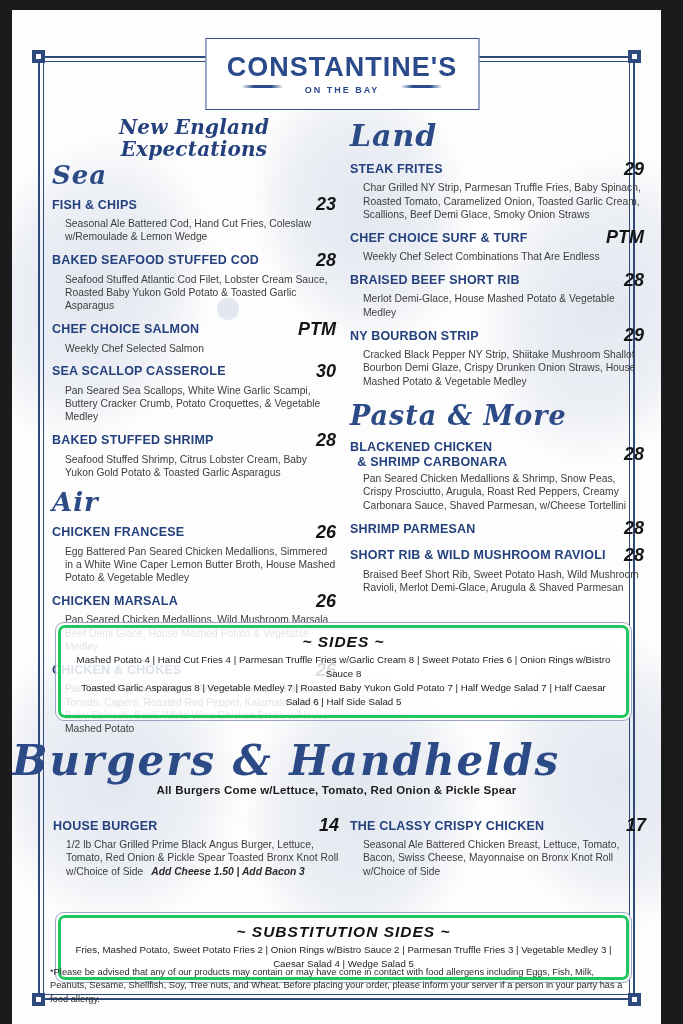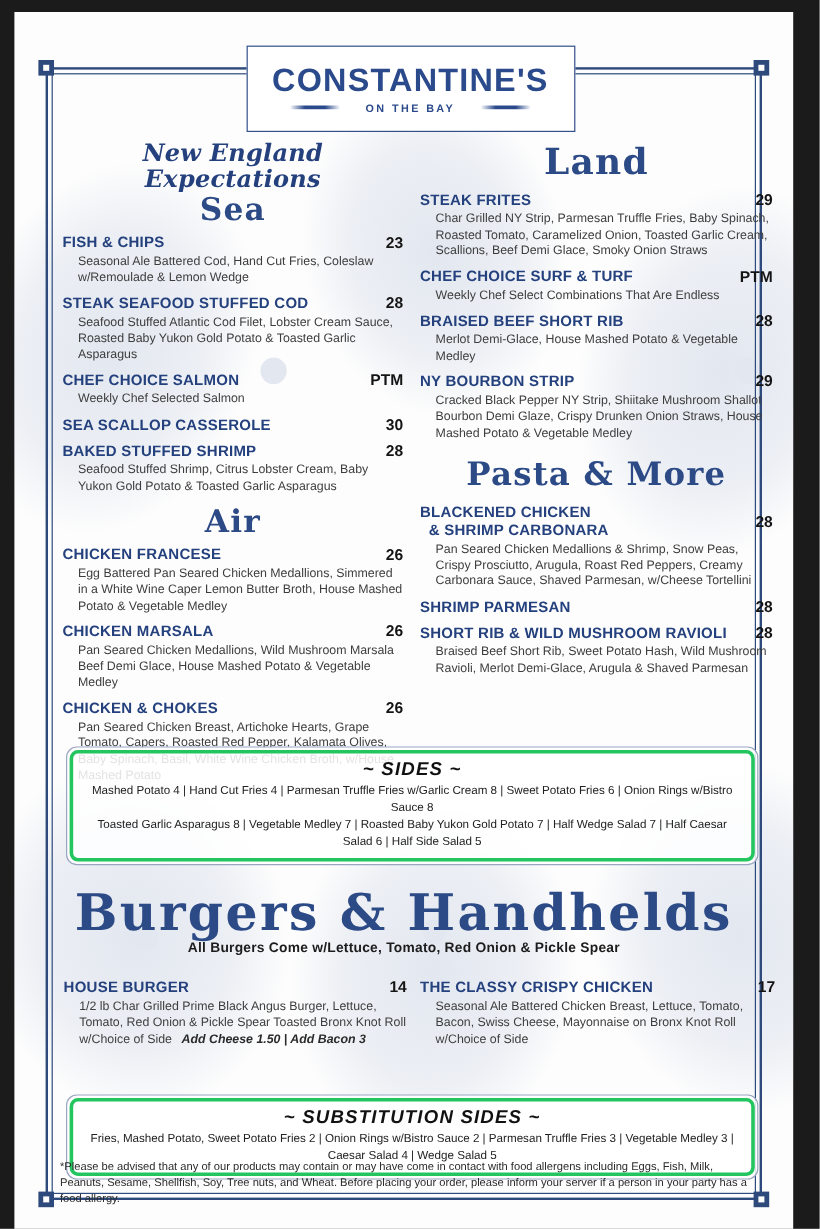--- a/index.html
+++ b/index.html
@@ -31,46 +31,46 @@
   
   .logo-box{
     position:absolute;top:28px;left:50%;transform:translateX(-48%);
     width:272px;height:70px;background:#ffffff;border:1.5px solid #33508a;
     z-index:5;display:flex;flex-direction:column;align-items:center;justify-content:center;
   }
   .logo-name{
     color:#2a4a8b;font-weight:bold;font-size:27px;letter-spacing:1px;
     font-family:"Liberation Sans",sans-serif;line-height:1;
   }
-  .logo-tagline{display:flex;align-items:center;gap:21px;margin-top:4px;}
+  .logo-tagline{display:flex;gap:21px;margin-top:4px;}
   .logo-tagline .flourish{width:42px;height:3px;background:linear-gradient(to right,rgba(42,74,139,0),#2a4a8b 30%,#2a4a8b 70%,rgba(42,74,139,0));border-radius:2px;}
   .logo-tagline .tag{color:#2a4a8b;font-weight:bold;font-size:9px;letter-spacing:2px;}
   
   .col{position:absolute;top:106px;}
   .col-left{left:40px;width:284px;}
   .col-right{left:338px;width:294px;}
   .main-heading{
     text-align:center;font-family:"DejaVu Serif",serif;font-style:italic;font-weight:bold;
     color:#24417e;font-size:20px;line-height:1.1;margin:0 0 2px 0;letter-spacing:0.2px;
   }
   .script-title{
-    text-align:center;font-family:"DejaVu Serif",serif;
+    text-align:left;font-family:"DejaVu Serif",serif;font-style:italic;
     color:#2c4a86;margin:0;line-height:1.05;letter-spacing:1px;
   }
   .t-sea{font-size:26px;margin-bottom:6px;}
   .t-air{font-size:26px;margin:10px 0 6px 0;}
   .t-land{font-size:30px;margin:4px 0 8px 0;}
   .t-pasta{font-size:27px;margin:14px 0 10px 0;}
   .item{margin-bottom:7px;}
   .item-row{display:flex;justify-content:space-between;align-items:center;}
   .item-name{
     color:#24417e;font-weight:bold;font-size:12.5px;letter-spacing:0.2px;
     line-height:1.18;white-space:pre-line;
   }
-  .item-price{color:#141414;font-weight:bold;font-size:13px;line-height:1.1;margin-left:6px;}
+  .item-price{color:#141414;font-weight:bold;font-size:18px;line-height:1.1;margin-left:6px;font-style:italic;}
   .item-desc{
     margin:2px 0 0 13px;color:#3d3d3d;font-size:10.3px;line-height:1.3;
   }
   .addons{font-weight:bold;font-style:italic;color:#2b2b2b;margin-left:8px;}
   
   .rule-box{
     position:absolute;left:43px;right:29px;border:1px solid #9aa5bf;border-radius:9px;padding:2px;
     background:rgba(255,255,255,.85);
   }
   .rule-box-inner{border:3px solid #22c55e;border-radius:7px;padding:4px 10px 6px 10px;text-align:center;}
@@ -136,37 +136,38 @@
 
     <div class="item">
       <div class="item-row">
           <span class="item-name">FISH &amp; CHIPS</span>
           <span class="item-price">23</span>
         </div>
       <p class="item-desc">Seasonal Ale Battered Cod, Hand Cut Fries, Coleslaw w/Remoulade &amp; Lemon Wedge</p>
     </div>
     <div class="item">
       <div class="item-row">
-          <span class="item-name">STEAK SEAFOOD STUFFED COD</span>
+          <span class="item-name">BAKED SEAFOOD STUFFED COD</span>
           <span class="item-price">28</span>
         </div>
       <p class="item-desc">Seafood Stuffed Atlantic Cod Filet, Lobster Cream Sauce, Roasted Baby Yukon Gold Potato &amp; Toasted Garlic Asparagus</p>
     </div>
     <div class="item">
       <div class="item-row">
           <span class="item-name">CHEF CHOICE SALMON</span>
           <span class="item-price">PTM</span>
         </div>
       <p class="item-desc">Weekly Chef Selected Salmon</p>
     </div>
     <div class="item">
       <div class="item-row">
           <span class="item-name">SEA SCALLOP CASSEROLE</span>
           <span class="item-price">30</span>
         </div>
+      <p class="item-desc">Pan Seared Sea Scallops, White Wine Garlic Scampi, Buttery Cracker Crumb, Potato Croquettes, &amp; Vegetable Medley</p>
     </div>
     <div class="item">
       <div class="item-row">
           <span class="item-name">BAKED STUFFED SHRIMP</span>
           <span class="item-price">28</span>
         </div>
       <p class="item-desc">Seafood Stuffed Shrimp, Citrus Lobster Cream, Baby Yukon Gold Potato &amp; Toasted Garlic Asparagus</p>
     </div>
 
     <h3 class="script-title t-air">Air</h3>

